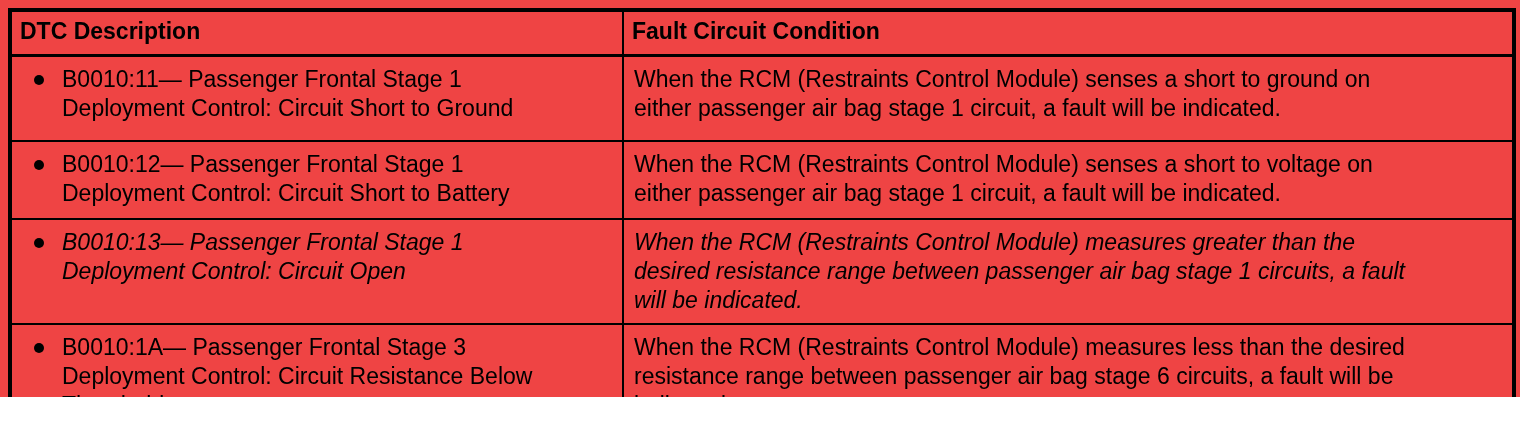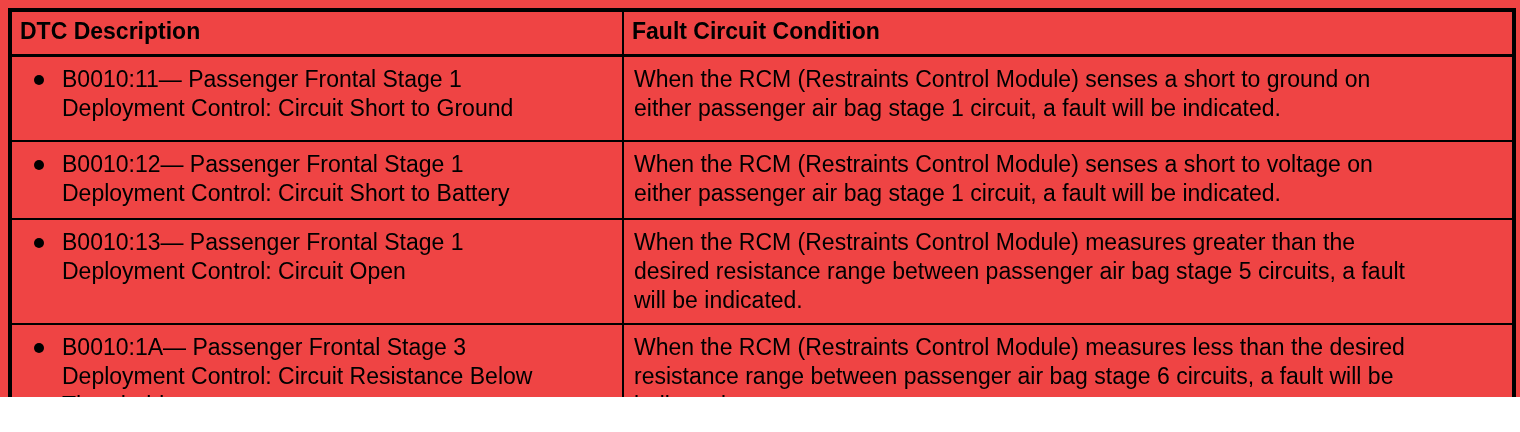--- a/index.html
+++ b/index.html
@@ -37,21 +37,21 @@
     text-align: left;
     font-weight: bold;
     padding: 2px 8px 4px 8px;
     border-bottom: 3px solid #000000;
   }
   .dtc-table tbody td {
     padding: 8px 10px 8px 10px;
   }
   .dtc-table tbody tr:nth-child(1) td { height: 86px; }
   .dtc-table tbody tr:nth-child(2) td { height: 78px; }
-  .dtc-table tbody tr:nth-child(3) td { height: 95px; }
+  .dtc-table tbody tr:nth-child(3) td { height: 95px; font-style: italic; }
   .dtc-table tbody tr:nth-child(4) td { height: 116px; }
   .bullet-item {
     position: relative;
     padding-left: 40px;
   }
   .bullet {
     position: absolute;
     left: 12px;
     top: 10px;
     width: 10px;
@@ -110,21 +110,21 @@
   <tr>
     <td>
       <div class="bullet-item">
         <span class="bullet"></span>
         <span class="wrap-lines">B0010:13— Passenger Frontal Stage 1
 Deployment Control: Circuit Open</span>
       </div>
     </td>
     <td>
       <span class="wrap-lines">When the RCM (Restraints Control Module) measures greater than the
-desired resistance range between passenger air bag stage 5 circuits, a fault
+desired resistance range between passenger air bag stage 1 circuits, a fault
 will be indicated.</span>
     </td>
   </tr>
 
   <tr>
     <td>
       <div class="bullet-item">
         <span class="bullet"></span>
         <span class="wrap-lines">B0010:1A— Passenger Frontal Stage 3
 Deployment Control: Circuit Resistance Below

